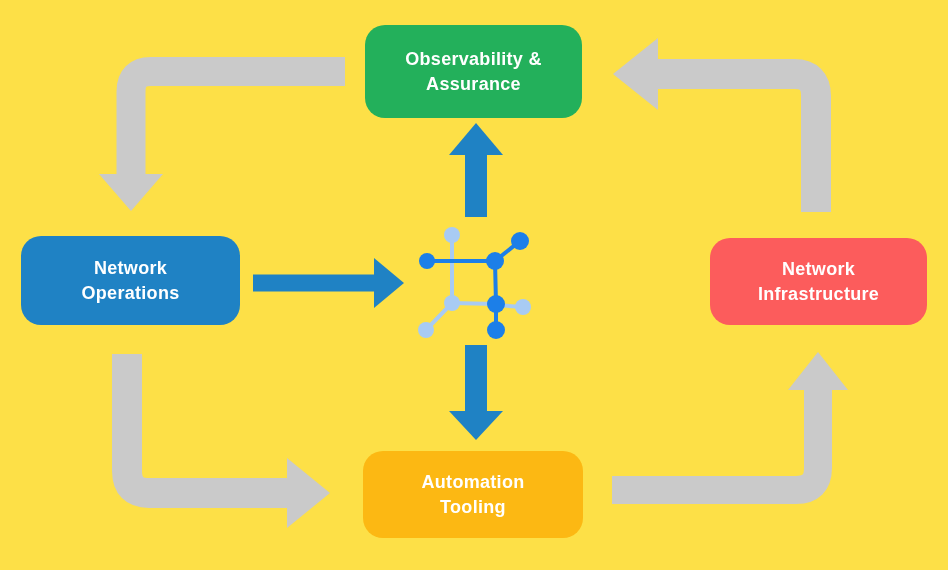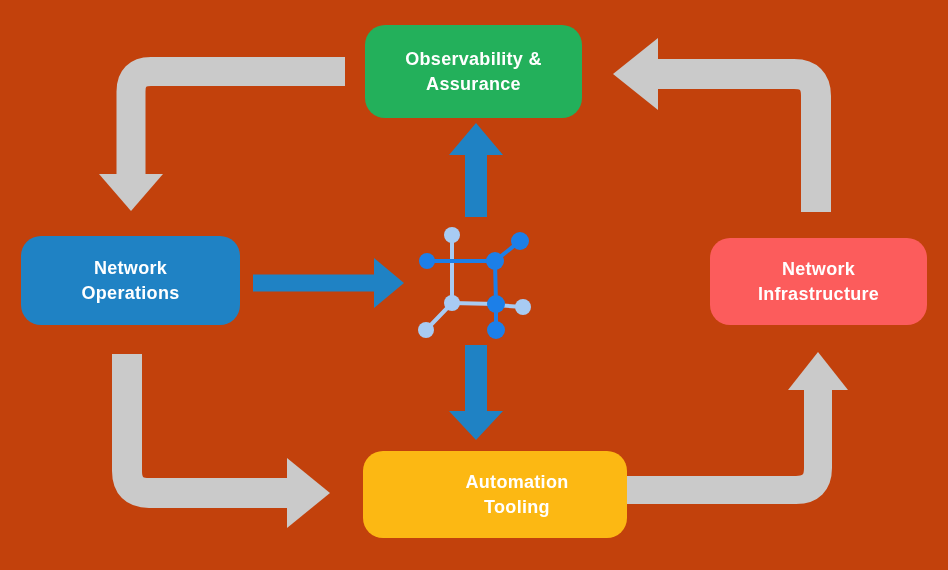--- a/index.html
+++ b/index.html
@@ -25,26 +25,26 @@
     color: #ffffff;
     font-size: 18px;
     font-weight: 600;
     letter-spacing: 0.3px;
     line-height: 1.38;
     white-space: pre-line;
   }
   .node-observability { left: 365px; top: 25px;  width: 217px; height: 93px; }
   .node-operations    { left: 21px;  top: 236px; width: 219px; height: 89px; }
   .node-infrastructure{ left: 710px; top: 238px; width: 217px; height: 87px; }
-  .node-automation    { left: 363px; top: 451px; width: 220px; height: 87px; padding-left: 44px; }
+  .node-automation    { left: 363px; top: 451px; width: 220px; height: 87px; }
 </style>
 </head>
 <body>
 
-<div class="stage" style="background: #c2410c;">
+<div class="stage" style="background: #fde047;">
 
   <svg class="arrow-layer" width="948" height="570" viewBox="0 0 948 570">
 
     <g>
       <path d="M 345 71.5 L 151 71.5 Q 131 71.5 131 91.5 L 131 176" fill="none" stroke-width="29" stroke="#CACACA"></path>
       <polygon points="99,174 163,174 131,211" fill="#CACACA"></polygon>
     </g>
 
     <g>
       <path d="M 816 212 L 816 96 Q 816 74 794 74 L 656 74" fill="none" stroke-width="30" stroke="#CACACA"></path>

